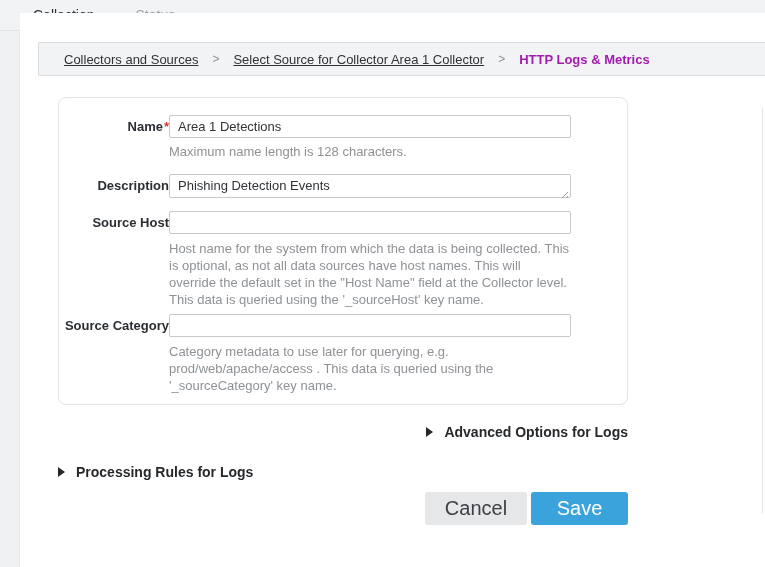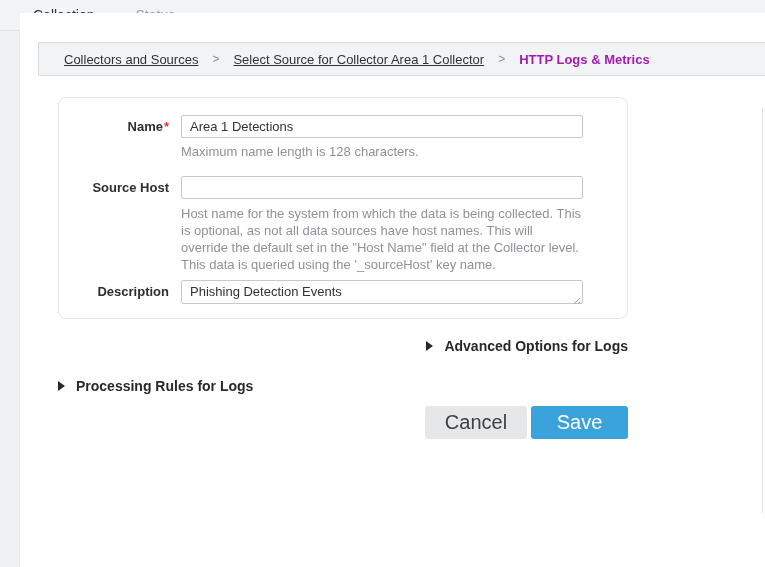--- a/index.html
+++ b/index.html
@@ -33,21 +33,21 @@
 
   .content { position:absolute; left:38px; top:84px; width:570px; }
 
   
   .card { width:570px; border:1px solid #e2e4e6; border-radius:8px; background:#fff;
           padding:17px 0 10px; }
   .frow { display:flex; }
   .flabel { width:110px; text-align:right; font-size:13px; color:#2b2f33;
             font-weight:bold; padding-top:4px; flex-shrink:0; }
   .req { color:#d63638; margin-left:1px; }
-  .ffield { margin-left:12px; width:402px; }
+  .ffield { width:402px; }
   .text-input { width:402px; height:23px; border:1px solid #c6cacd; border-radius:2px;
                 font-size:13px; padding:2px 8px; color:#2f3337; font-family:inherit; background:#fff; }
   .ta-wrap { position:relative; width:402px; }
   textarea.text-input { height:24px; resize:none; overflow:hidden; line-height:18px; }
   .grip { position:absolute; right:3px; bottom:4px; width:9px; height:9px; pointer-events:none;
           background:repeating-linear-gradient(135deg, transparent, transparent 2px, #9aa0a5 2px, #9aa0a5 3px);
           clip-path:polygon(100% 0, 100% 100%, 0 100%); }
   .fhelp { font-size:13px; color:#8e9296; line-height:17px; width:402px; }
   .mt-help { margin-top:6px; }
   .gap-sm { margin-top:5px; margin-bottom:7px; }
@@ -104,38 +104,45 @@
         <div class="frow row-gap1">
           <div class="flabel">
             <span>Name</span><span class="req">*</span>
           </div>
           <div class="ffield">
             <input class="text-input" type="text" value="Area 1 Detections" style="">
             <div class="fhelp gap-sm">Maximum name length is 128 characters.</div>
           </div>
         </div>
 
-        <div class="frow row-gap3">
-          <div class="flabel">Source Host</div>
-          <div class="ffield">
-            <input class="text-input" type="text" value="" style="">
-            <div class="fhelp mt-help">Host name for the system from which the data is being collected. This is optional, as not all data sources have host names. This will override the default set in the "Host Name" field at the Collector level. This data is queried using the '_sourceHost' key name.</div>
-          </div>
-        </div>
-
         <div class="frow row-gap2">
           <div class="flabel">Description</div>
           <div class="ffield">
             <div class="ta-wrap">
               <textarea class="text-input" style="">Phishing Detection Events</textarea>
               <div class="grip"></div>
             </div>
           </div>
         </div>
 
+        <div class="frow row-gap3">
+          <div class="flabel">Source Host</div>
+          <div class="ffield">
+            <input class="text-input" type="text" value="" style="">
+            <div class="fhelp mt-help">Host name for the system from which the data is being collected. This is optional, as not all data sources have host names. This will override the default set in the "Host Name" field at the Collector level. This data is queried using the '_sourceHost' key name.</div>
+          </div>
+        </div>
+
+        <div class="frow row-gap4">
+          <div class="flabel">Source Category</div>
+          <div class="ffield">
+            <input class="text-input" type="text" value="" style="">
+            <div class="fhelp mt-help">Category metadata to use later for querying, e.g. prod/web/apache/access . This data is queried using the '_sourceCategory' key name.</div>
+          </div>
+        </div>
 
       </div>
 
       <div class="section-row">
         <div class="tri"></div>
         <div class="section-label">Advanced Options for Logs</div>
       </div>
 
       <div class="section-row2">
         <div class="section-head">

